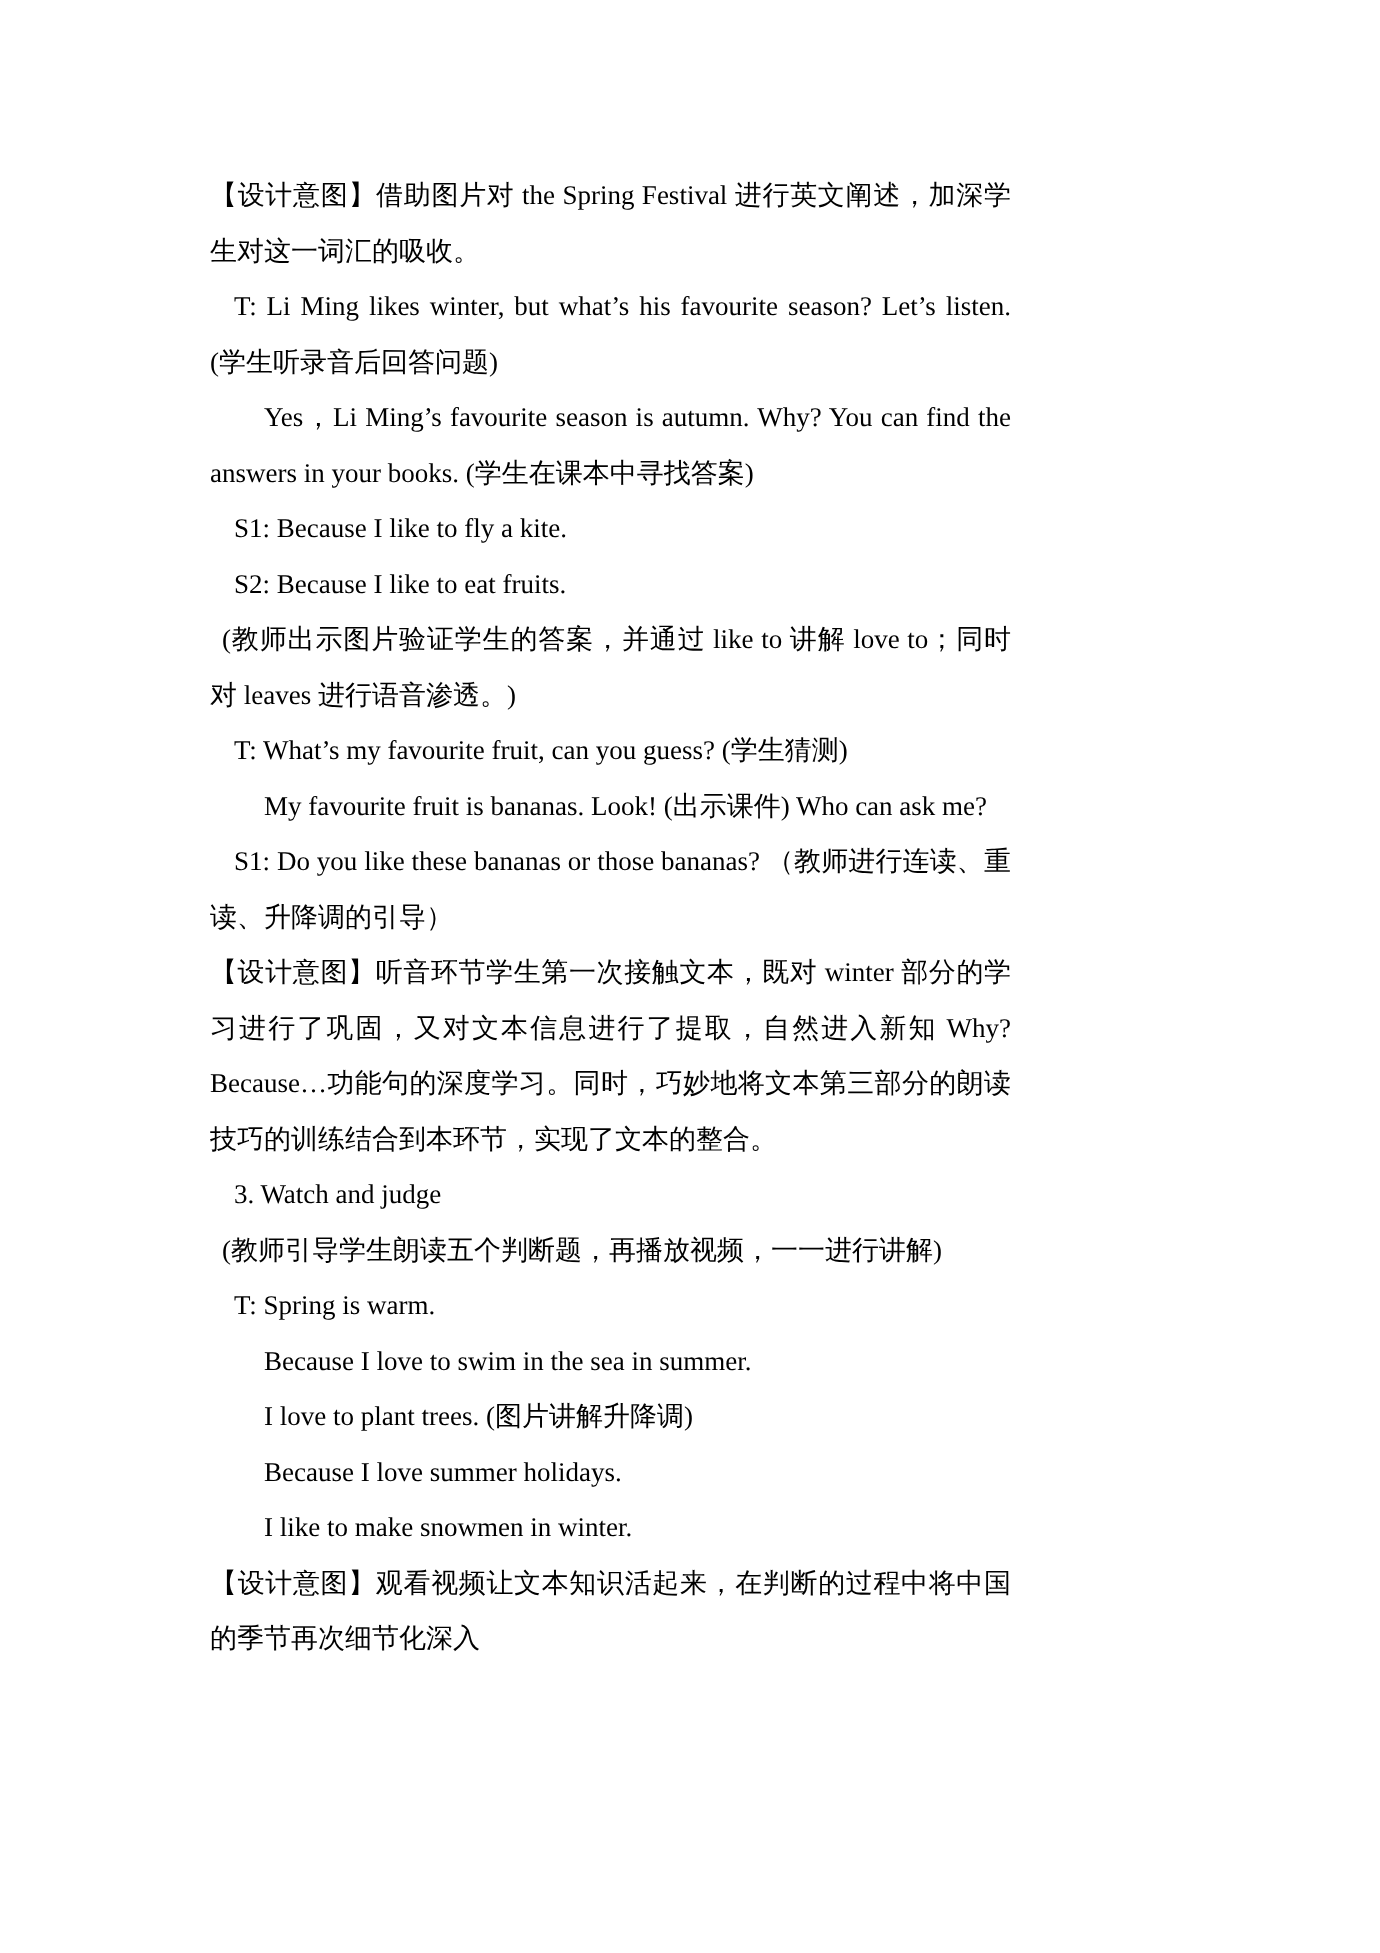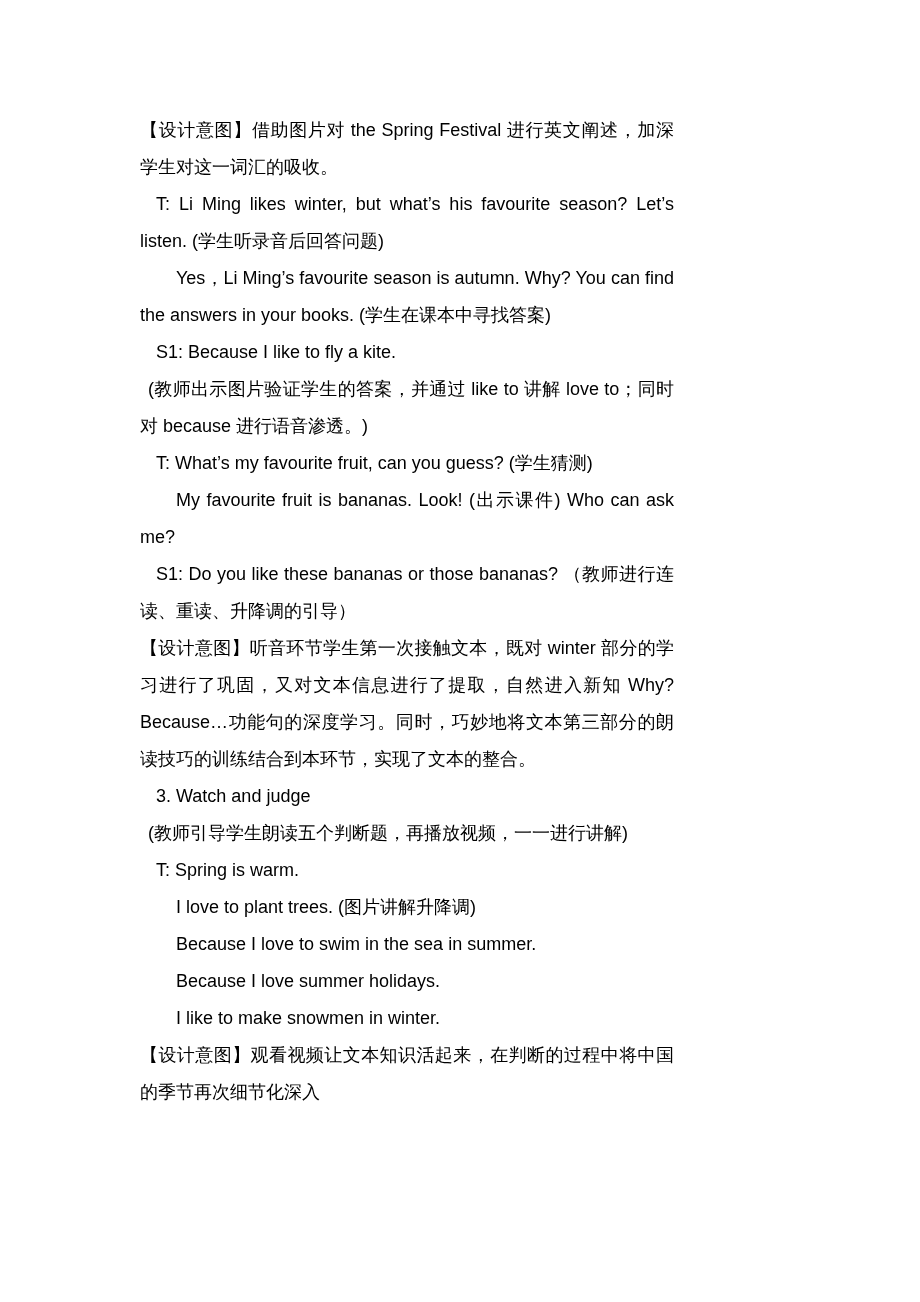--- a/index.html
+++ b/index.html
@@ -7,21 +7,21 @@
     padding: 0;
     background: #ffffff;
   }
   .page {
     position: relative;
     width: 812px;
     height: 1302px;
     box-sizing: border-box;
     background: #ffffff;
     padding: 112px 138px 40px 140px;
-    font-family: Liberation Sans, sans-serif;
+    font-family: Liberation Serif, serif;
     font-size: 18px;
     color: #000000;
     overflow: hidden;
   }
   .page p {
     margin: 0;
     line-height: 37px;
     text-align: justify;
     word-break: break-word;
   }
@@ -31,26 +31,27 @@
   .ind-l { text-indent: 36px; }
 </style>
 </head>
 <body>
 
 <div class="page">
   <p class="ind-0">【设计意图】借助图片对 the Spring Festival 进行英文阐述，加深学生对这一词汇的吸收。</p>
   <p class="ind-m">T: Li Ming likes winter, but what’s his favourite season? Let’s listen. (学生听录音后回答问题)</p>
   <p class="ind-l">Yes，Li Ming’s favourite season is autumn. Why? You can find the answers in your books. (学生在课本中寻找答案)</p>
   <p class="ind-m">S1: Because I like to fly a kite.</p>
-  <p class="ind-s">(教师出示图片验证学生的答案，并通过 like to 讲解 love to；同时对 because 进行语音渗透。)</p>
+  <p class="ind-m">S2: Because I like to eat fruits.</p>
+  <p class="ind-s">(教师出示图片验证学生的答案，并通过 like to 讲解 love to；同时对 leaves 进行语音渗透。)</p>
   <p class="ind-m">T: What’s my favourite fruit, can you guess? (学生猜测)</p>
   <p class="ind-l">My favourite fruit is bananas. Look! (出示课件) Who can ask me?</p>
   <p class="ind-m">S1: Do you like these bananas or those bananas?  （教师进行连读、重读、升降调的引导）</p>
   <p class="ind-0">【设计意图】听音环节学生第一次接触文本，既对 winter 部分的学习进行了巩固，又对文本信息进行了提取，自然进入新知 Why? Because…功能句的深度学习。同时，巧妙地将文本第三部分的朗读技巧的训练结合到本环节，实现了文本的整合。</p>
   <p class="ind-m">3. Watch and judge</p>
   <p class="ind-s">(教师引导学生朗读五个判断题，再播放视频，一一进行讲解)</p>
   <p class="ind-m">T: Spring is warm.</p>
+  <p class="ind-l">Because I love to swim in the sea in summer.</p>
   <p class="ind-l">I love to plant trees. (图片讲解升降调)</p>
-  <p class="ind-l">Because I love to swim in the sea in summer.</p>
   <p class="ind-l">Because I love summer holidays.</p>
   <p class="ind-l">I like to make snowmen in winter.</p>
   <p class="ind-0">【设计意图】观看视频让文本知识活起来，在判断的过程中将中国的季节再次细节化深入</p>
 </div>
 
 </body></html>

